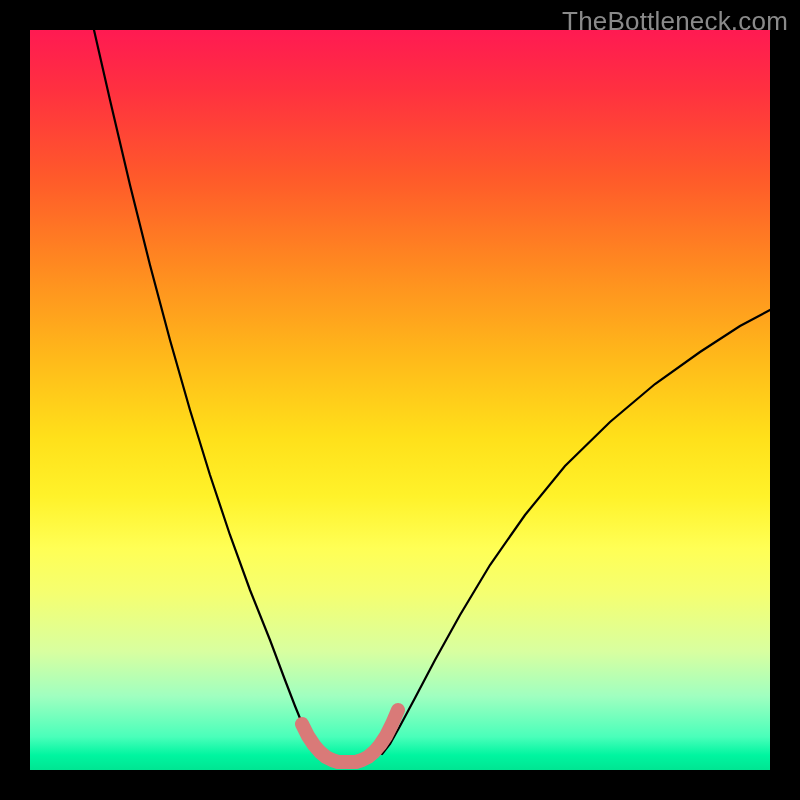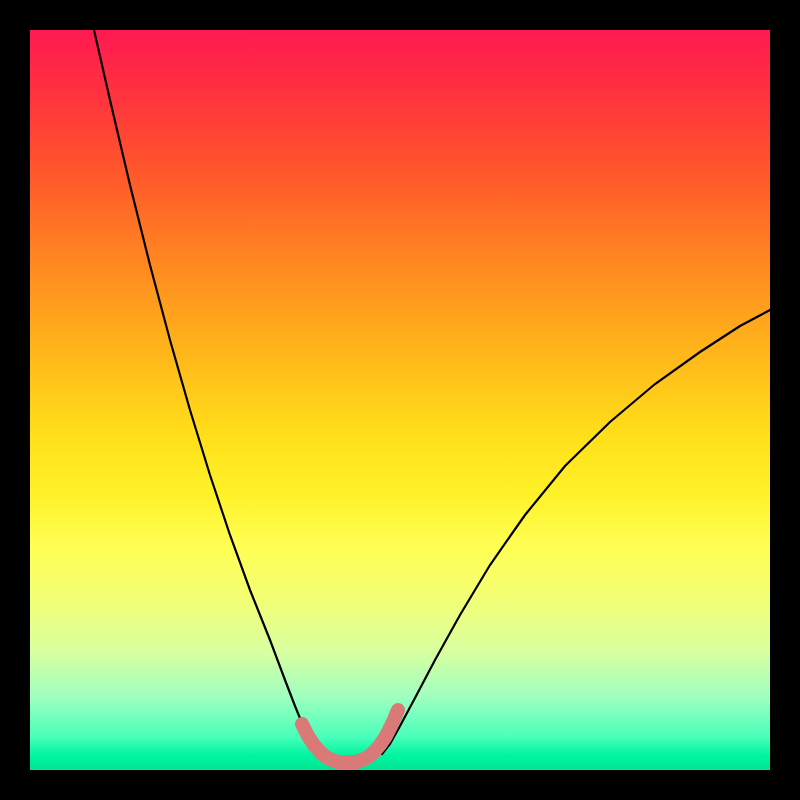--- a/index.html
+++ b/index.html
@@ -47,20 +47,21 @@
     left: 0;
     top: 0;
     width: 740px;
     height: 740px;
   }
 </style>
 </head>
 <body>
 
 <div class="stage">
+  <div class="watermark">TheBottleneck.com</div>
   <div class="plot-area">
     <svg class="curves" viewBox="0 0 740 740" preserveAspectRatio="none">
       <path id="path-left" fill="none" stroke="#000000" stroke-width="2.2" stroke-linecap="round" d="M 64 0 L 80 70 L 100 155 L 120 235 L 140 310 L 160 380 L 180 445 L 200 505 L 220 560 L 240 610 L 255 650 L 265 676 L 274 698 L 282 714 L 290 724"></path>
       <path id="path-right" fill="none" stroke="#000000" stroke-width="2.2" stroke-linecap="round" d="M 352 724 L 360 714 L 370 696 L 385 668 L 405 630 L 430 585 L 460 535 L 495 485 L 535 436 L 580 392 L 625 354 L 670 322 L 710 296 L 740 280"></path>
       <path id="path-dip" fill="none" stroke="#d97a78" stroke-width="14" stroke-linecap="round" stroke-linejoin="round" d="M 272 694 L 278 706 L 284 715 L 290 722 L 296 727 L 302 730 L 308 732 L 314 732 L 320 732 L 326 732 L 332 730 L 338 727 L 344 722 L 350 715 L 356 706 L 362 694 L 368 680"></path>
     </svg>
   </div>
 </div>
 
 </body></html>

